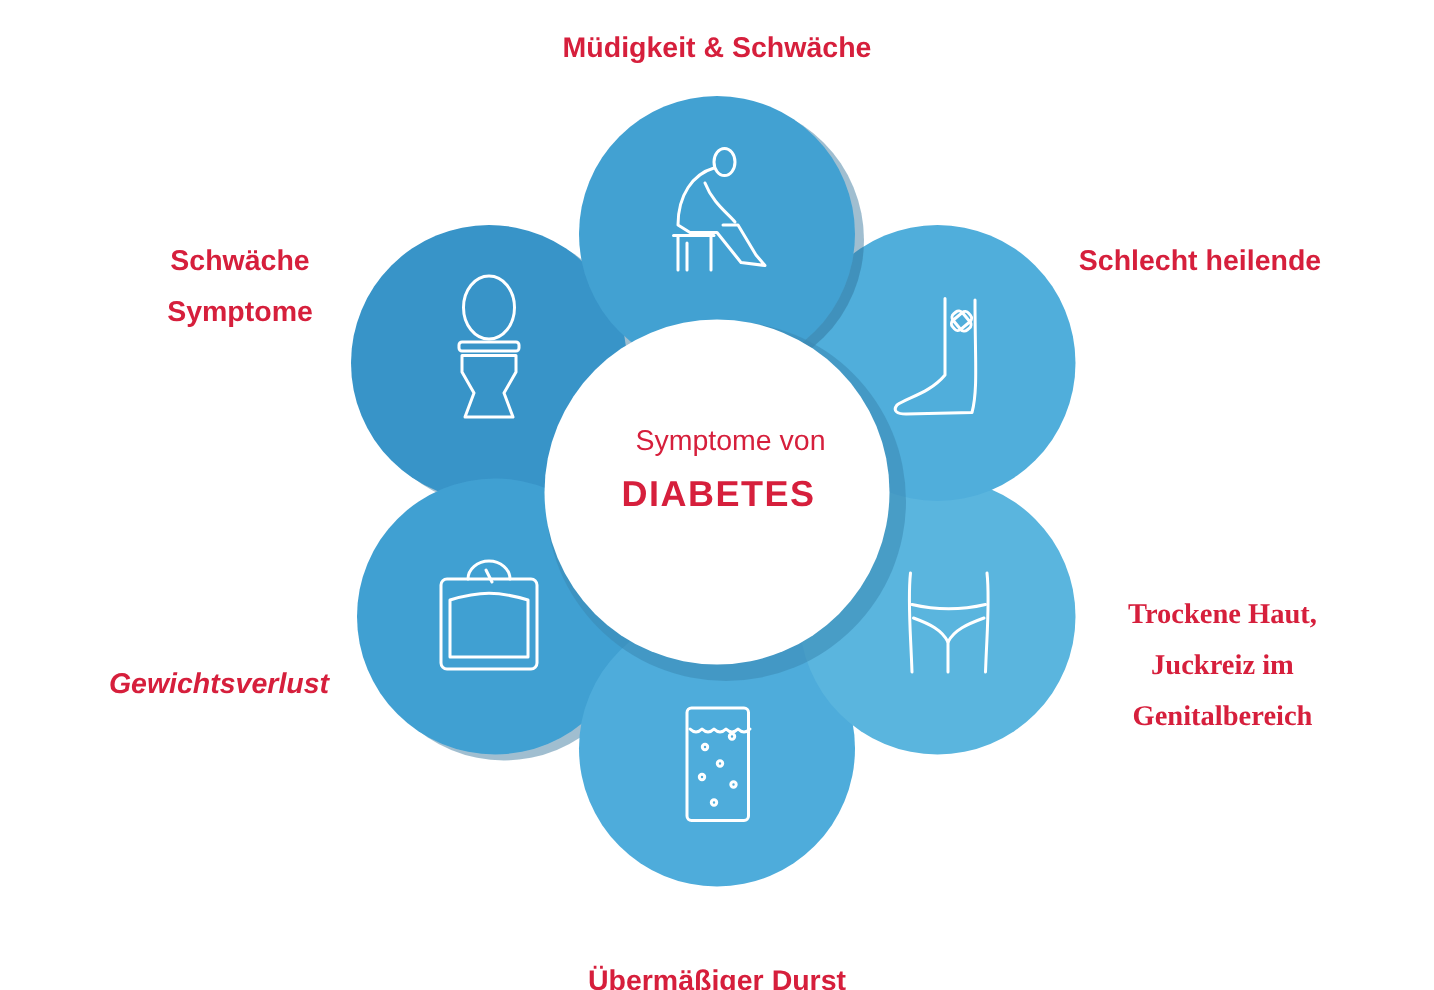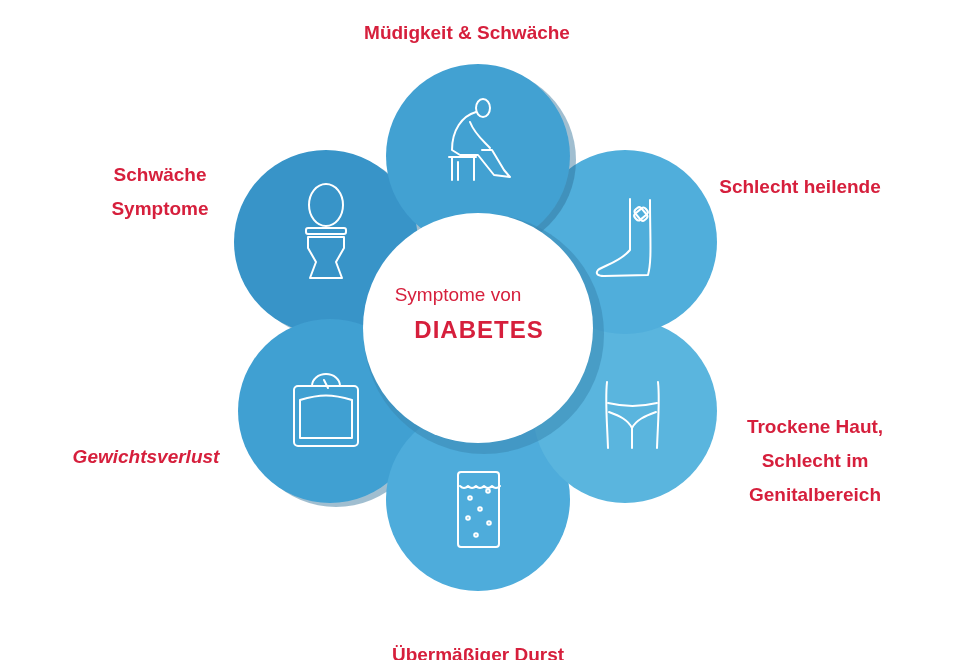--- a/index.html
+++ b/index.html
@@ -1,19 +1,19 @@
 <!DOCTYPE html>
 <html><head>
 <meta charset="utf-8">
 <style>
   html,body{margin:0;padding:0;background:#ffffff;}
   body{width:956px;height:660px;position:relative;overflow:hidden;font-family:"Liberation Sans","DejaVu Sans",sans-serif;}
   .stage{position:absolute;left:0;top:0;width:956px;height:660px;}
   .label{position:absolute;color:#d61f3c;font-weight:bold;font-size:19px;line-height:34px;text-align:center;white-space:nowrap;}
-  .center-sub{position:absolute;left:343px;top:284px;width:230px;text-align:center;color:#d61f3c;font-size:19px;}
+  .center-sub{position:absolute;left:372px;top:284px;width:230px;text-align:center;color:#d61f3c;font-size:19px;}
   .center-title{position:absolute;left:364px;top:316px;width:230px;text-align:center;color:#d61f3c;font-size:24px;font-weight:bold;letter-spacing:1px;}
 </style>
 </head>
 <body>
 
 <div class="stage">
   <svg width="956" height="660" viewBox="0 0 956 660" style="position:absolute;left:0;top:0">
     <defs>
       <filter id="sh" x="-20%" y="-20%" width="140%" height="140%">
         <feDropShadow dx="6" dy="4" stdDeviation="0" flood-color="#2f6f96" flood-opacity="0.45"></feDropShadow>
@@ -80,29 +80,29 @@
           <circle cx="468" cy="518" r="1.8"></circle>
         <circle cx="489" cy="523" r="1.8"></circle>
           <circle cx="476" cy="535" r="1.8"></circle>
       </g>
     </g>
   </svg>
 
   <div class="center-sub">Symptome von</div>
   <div class="center-title">DIABETES</div>
 
-  <div class="label" style="left:327px;top:16px;width:280px;">Müdigkeit &amp; Schwäche</div>
+  <div class="label" style="left:338px;top:16px;width:280px;">Müdigkeit &amp; Schwäche</div>
 
-  <div class="label" style="left:705px;top:170px;width:190px;">
+  <div class="label" style="left:705px;top:158px;width:190px;">
     <div>Schlecht heilende</div>
   </div>
 
-  <div class="label" style="left:720px;top:410px;width:190px;">
+  <div class="label" style="left:720px;top:393px;width:190px;font-family:Liberation Serif, serif;">
     <div>Trockene Haut,</div>
-    <div>Schlecht im</div>
+    <div>Juckreiz im</div>
     <div>Genitalbereich</div>
   </div>
 
   <div class="label" style="left:338px;top:638px;width:280px;">Übermäßiger Durst</div>
 
   <div class="label" style="left:46px;top:440px;width:200px;font-style:italic;">Gewichtsverlust</div>
 
   <div class="label" style="left:70px;top:158px;width:180px;">
     <div>Schwäche</div>
     <div>Symptome</div>

